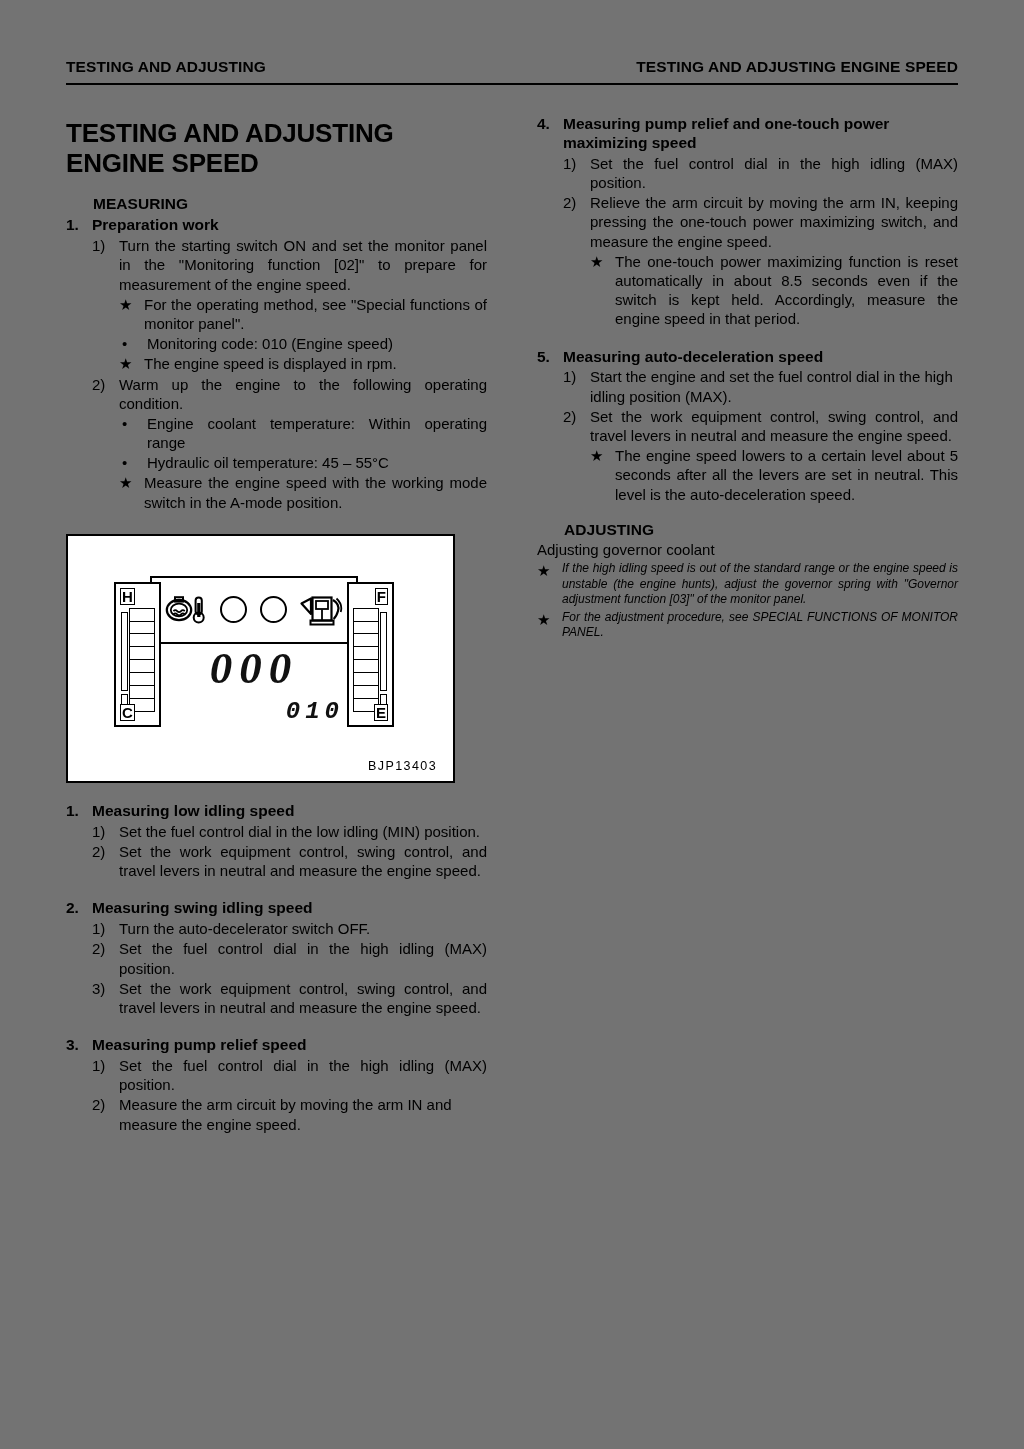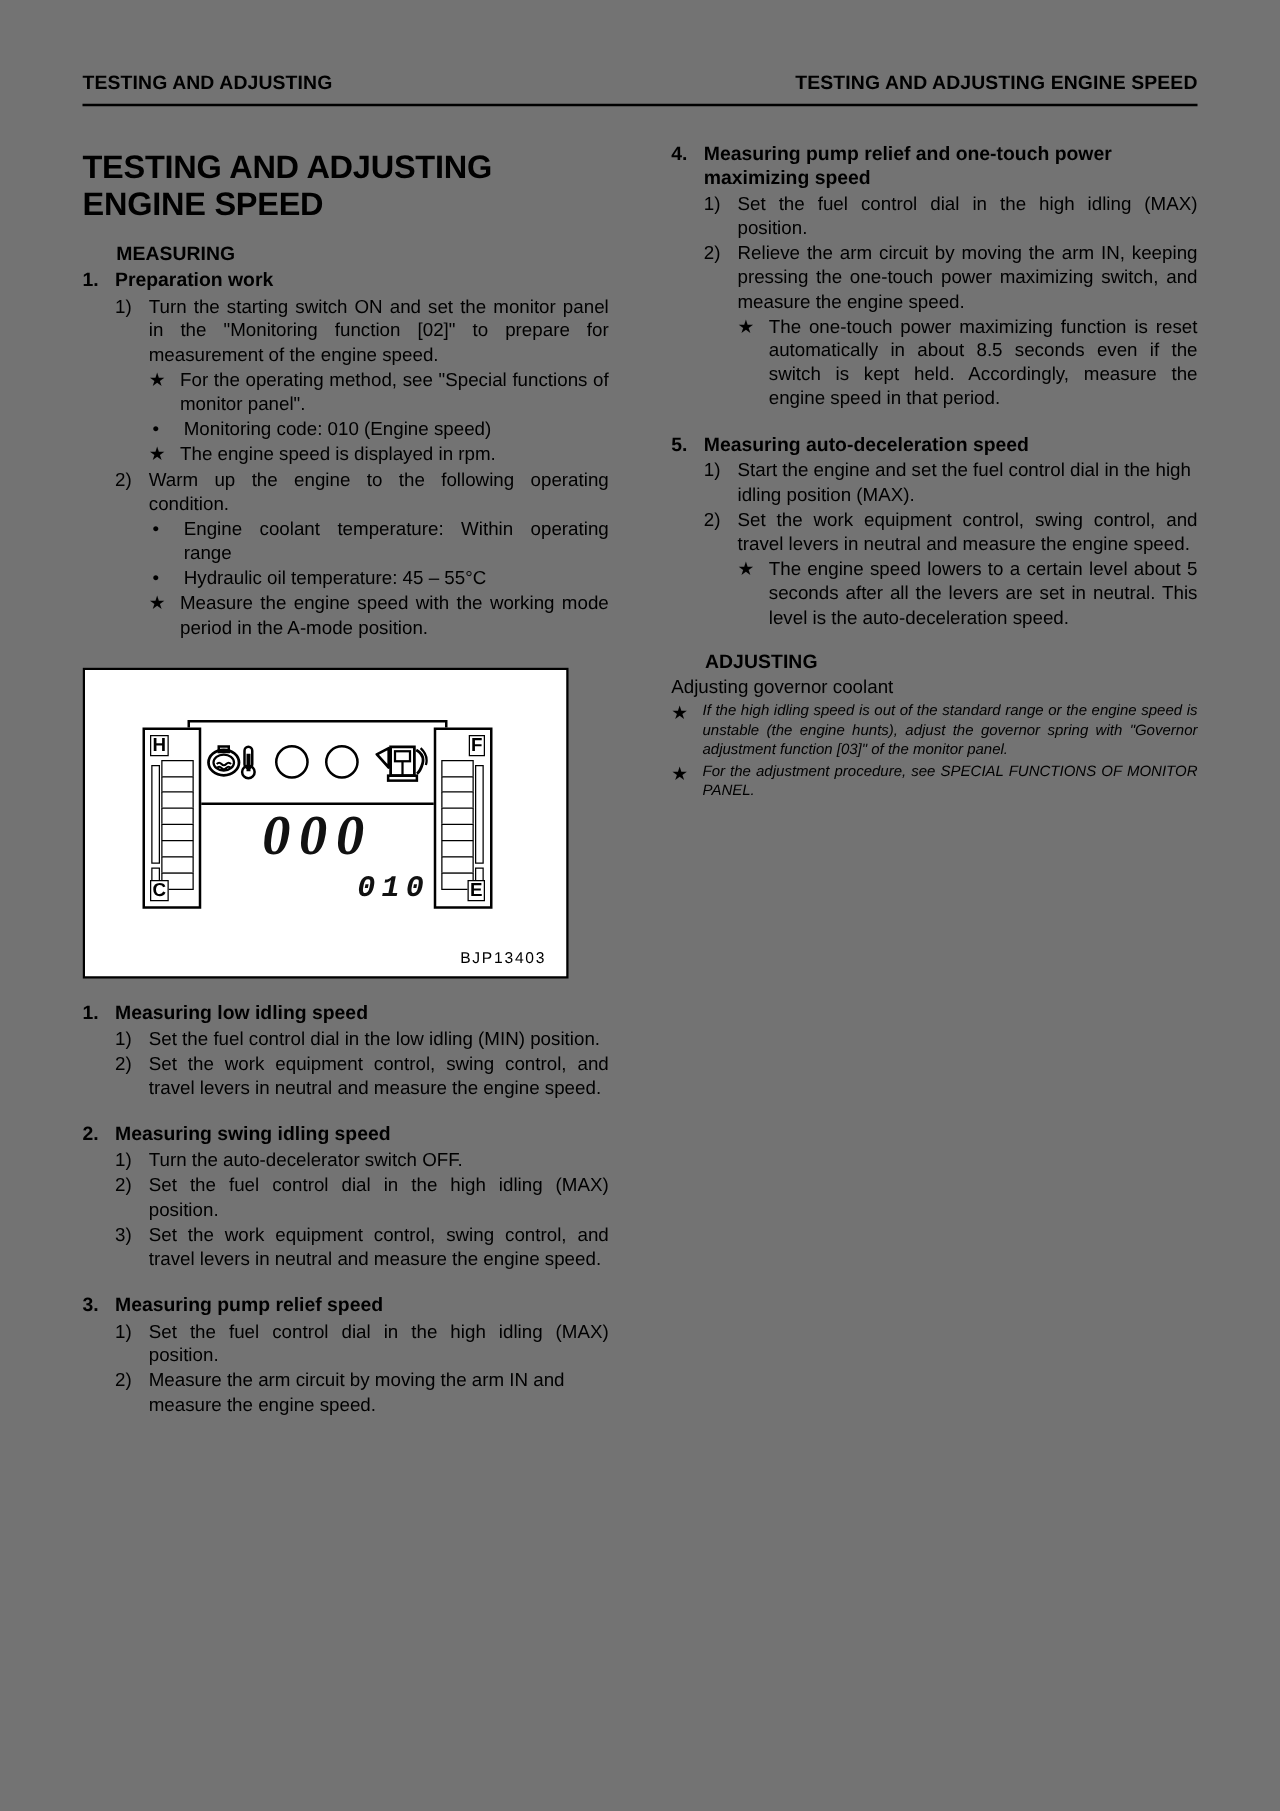--- a/index.html
+++ b/index.html
@@ -401,21 +401,21 @@
             <div class="note-text">Engine coolant temperature: Within operating range</div>
           </div>
 
           <div class="note-item indent1">
             <div class="bullet dot">•</div>
             <div class="note-text nojust">Hydraulic oil temperature: 45 – 55°C</div>
           </div>
 
           <div class="note-item indent1">
             <div class="bullet">★</div>
-            <div class="note-text">Measure the engine speed with the working mode period in the A-mode position.</div>
+            <div class="note-text">Measure the engine speed with the working mode switch in the A-mode position.</div>
           </div>
         </div>
       </div>
 
       <div class="figure">
         <div class="panel">
 
           <div class="gauge left">
             <div class="gauge-label top">H</div>
             <div class="gauge-label bottom">C</div>

